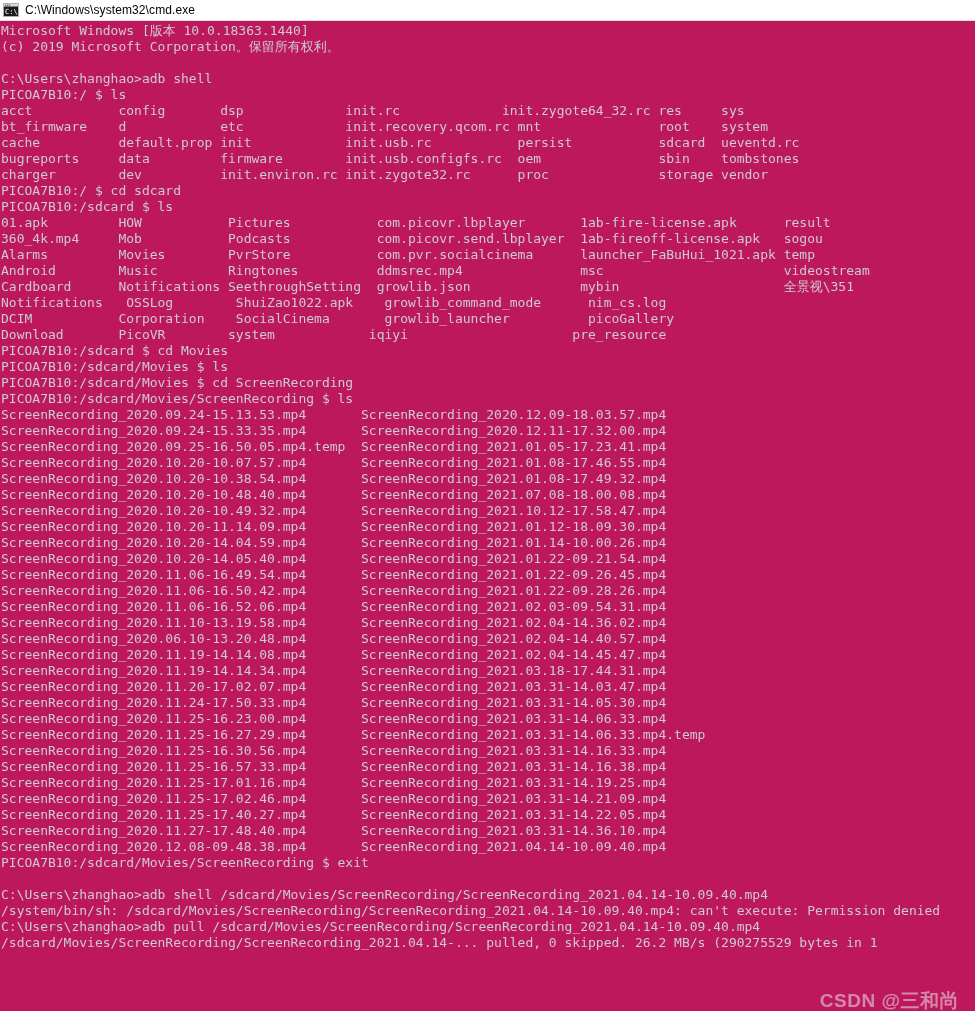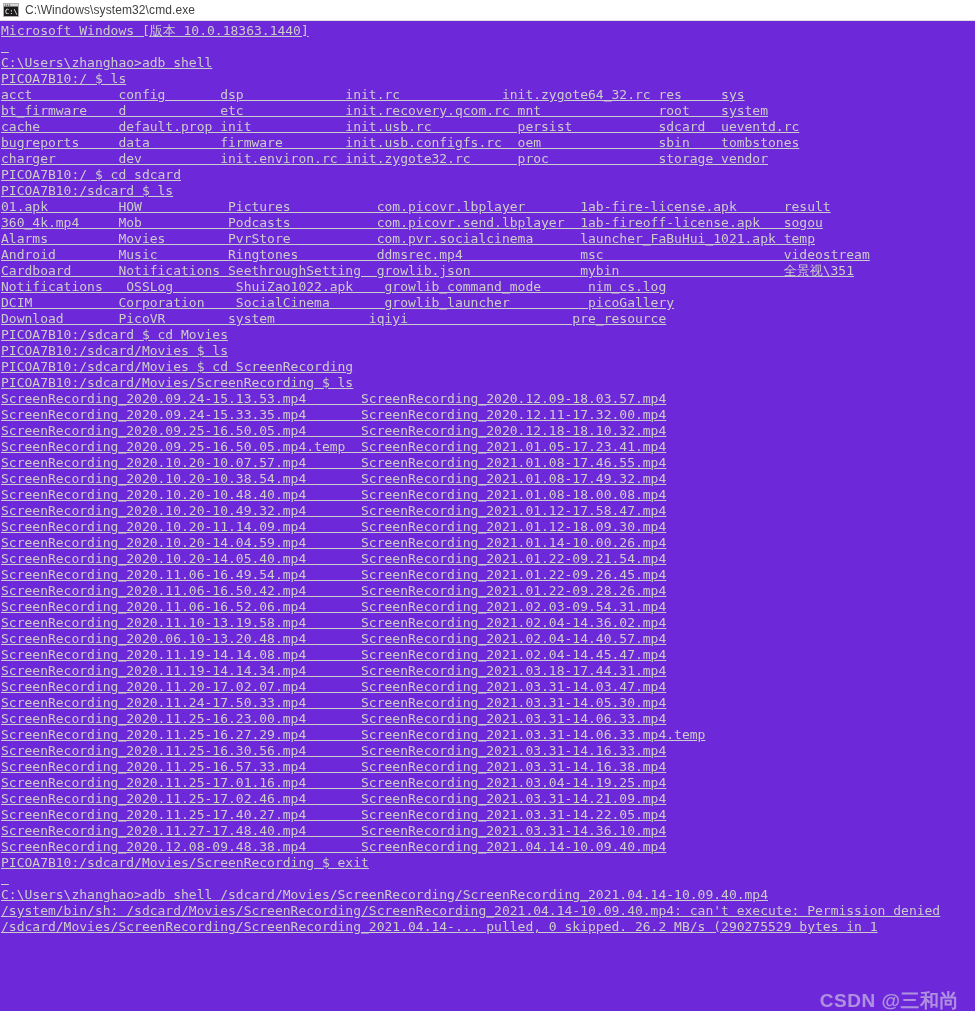--- a/index.html
+++ b/index.html
@@ -34,37 +34,36 @@
   #titlebar .tb-icon {
     width: 16px;
     height: 16px;
     margin-right: 6px;
     flex: 0 0 16px;
     position: relative;
   }
   #titlebar .tb-title {
     font-family: "Liberation Sans", sans-serif;
     font-size: 12px;
-    color: #404040;
+    color: #000000;
     letter-spacing: 0.1px;
     white-space: nowrap;
   }
   
   #console {
     flex: 1 1 auto;
-    background: #6d28d9;
+    background: #be185d;
     color: #cccccc;
     font-family: "DejaVu Sans Mono", "Liberation Mono", monospace;
     font-size: 13px;
     line-height: 16px;
     padding: 2px 0 0 1px;
     box-sizing: border-box;
     position: relative;
     overflow: hidden;
-    text-decoration: underline;
   }
   .line {
     white-space: pre;
     height: 16px;
     font-size: 13px;
     line-height: 16px;
     letter-spacing: 0px;
     color: #cccccc;
   }
   .line.blank { color: transparent; }
@@ -97,20 +96,21 @@
         <rect x="6" y="2.6" width="1.2" height="1.2" fill="#555"></rect>
         <text x="2" y="12" font-family="DejaVu Sans Mono, monospace" font-size="7" fill="#ffffff">C:\</text>
       </svg>
     </span>
     <span class="tb-title">C:\Windows\system32\cmd.exe</span>
   </div>
 
   <div id="console">
     <div id="console-lines">
         <div class="line">Microsoft Windows [版本 10.0.18363.1440]</div>
+        <div class="line">(c) 2019 Microsoft Corporation。保留所有权利。</div>
         <div class="line blank">&nbsp;</div>
         <div class="line">C:\Users\zhanghao&gt;adb shell</div>
         <div class="line">PICOA7B10:/ $ ls</div>
         <div class="line">acct           config       dsp             init.rc             init.zygote64_32.rc res     sys</div>
         <div class="line">bt_firmware    d            etc             init.recovery.qcom.rc mnt               root    system</div>
         <div class="line">cache          default.prop init            init.usb.rc           persist           sdcard  ueventd.rc</div>
         <div class="line">bugreports     data         firmware        init.usb.configfs.rc  oem               sbin    tombstones</div>
         <div class="line">charger        dev          init.environ.rc init.zygote32.rc      proc              storage vendor</div>
         <div class="line">PICOA7B10:/ $ cd sdcard</div>
         <div class="line">PICOA7B10:/sdcard $ ls</div>
@@ -121,49 +121,49 @@
         <div class="line">Cardboard      Notifications SeethroughSetting  growlib.json              mybin                     全景视\351</div>
         <div class="line">Notifications   OSSLog        ShuiZao1022.apk    growlib_command_mode      nim_cs.log</div>
         <div class="line">DCIM           Corporation    SocialCinema       growlib_launcher          picoGallery</div>
         <div class="line">Download       PicoVR        system            iqiyi                     pre_resource</div>
         <div class="line">PICOA7B10:/sdcard $ cd Movies</div>
         <div class="line">PICOA7B10:/sdcard/Movies $ ls</div>
         <div class="line">PICOA7B10:/sdcard/Movies $ cd ScreenRecording</div>
         <div class="line">PICOA7B10:/sdcard/Movies/ScreenRecording $ ls</div>
         <div class="line">ScreenRecording_2020.09.24-15.13.53.mp4       ScreenRecording_2020.12.09-18.03.57.mp4</div>
         <div class="line">ScreenRecording_2020.09.24-15.33.35.mp4       ScreenRecording_2020.12.11-17.32.00.mp4</div>
-        <div class="line">ScreenRecording_2020.09.25-16.50.05.mp4       ScreenRecording_2020.12.18-18.10.32.mp4</div>
         <div class="line">ScreenRecording_2020.09.25-16.50.05.mp4.temp  ScreenRecording_2021.01.05-17.23.41.mp4</div>
         <div class="line">ScreenRecording_2020.10.20-10.07.57.mp4       ScreenRecording_2021.01.08-17.46.55.mp4</div>
         <div class="line">ScreenRecording_2020.10.20-10.38.54.mp4       ScreenRecording_2021.01.08-17.49.32.mp4</div>
-        <div class="line">ScreenRecording_2020.10.20-10.48.40.mp4       ScreenRecording_2021.01.08-18.00.08.mp4</div>
-        <div class="line">ScreenRecording_2020.10.20-10.49.32.mp4       ScreenRecording_2021.01.12-17.58.47.mp4</div>
+        <div class="line">ScreenRecording_2020.10.20-10.48.40.mp4       ScreenRecording_2021.07.08-18.00.08.mp4</div>
+        <div class="line">ScreenRecording_2020.10.20-10.49.32.mp4       ScreenRecording_2021.10.12-17.58.47.mp4</div>
         <div class="line">ScreenRecording_2020.10.20-11.14.09.mp4       ScreenRecording_2021.01.12-18.09.30.mp4</div>
         <div class="line">ScreenRecording_2020.10.20-14.04.59.mp4       ScreenRecording_2021.01.14-10.00.26.mp4</div>
         <div class="line">ScreenRecording_2020.10.20-14.05.40.mp4       ScreenRecording_2021.01.22-09.21.54.mp4</div>
         <div class="line">ScreenRecording_2020.11.06-16.49.54.mp4       ScreenRecording_2021.01.22-09.26.45.mp4</div>
         <div class="line">ScreenRecording_2020.11.06-16.50.42.mp4       ScreenRecording_2021.01.22-09.28.26.mp4</div>
         <div class="line">ScreenRecording_2020.11.06-16.52.06.mp4       ScreenRecording_2021.02.03-09.54.31.mp4</div>
         <div class="line">ScreenRecording_2020.11.10-13.19.58.mp4       ScreenRecording_2021.02.04-14.36.02.mp4</div>
         <div class="line">ScreenRecording_2020.06.10-13.20.48.mp4       ScreenRecording_2021.02.04-14.40.57.mp4</div>
         <div class="line">ScreenRecording_2020.11.19-14.14.08.mp4       ScreenRecording_2021.02.04-14.45.47.mp4</div>
         <div class="line">ScreenRecording_2020.11.19-14.14.34.mp4       ScreenRecording_2021.03.18-17.44.31.mp4</div>
         <div class="line">ScreenRecording_2020.11.20-17.02.07.mp4       ScreenRecording_2021.03.31-14.03.47.mp4</div>
         <div class="line">ScreenRecording_2020.11.24-17.50.33.mp4       ScreenRecording_2021.03.31-14.05.30.mp4</div>
         <div class="line">ScreenRecording_2020.11.25-16.23.00.mp4       ScreenRecording_2021.03.31-14.06.33.mp4</div>
         <div class="line">ScreenRecording_2020.11.25-16.27.29.mp4       ScreenRecording_2021.03.31-14.06.33.mp4.temp</div>
         <div class="line">ScreenRecording_2020.11.25-16.30.56.mp4       ScreenRecording_2021.03.31-14.16.33.mp4</div>
         <div class="line">ScreenRecording_2020.11.25-16.57.33.mp4       ScreenRecording_2021.03.31-14.16.38.mp4</div>
-        <div class="line">ScreenRecording_2020.11.25-17.01.16.mp4       ScreenRecording_2021.03.04-14.19.25.mp4</div>
+        <div class="line">ScreenRecording_2020.11.25-17.01.16.mp4       ScreenRecording_2021.03.31-14.19.25.mp4</div>
         <div class="line">ScreenRecording_2020.11.25-17.02.46.mp4       ScreenRecording_2021.03.31-14.21.09.mp4</div>
         <div class="line">ScreenRecording_2020.11.25-17.40.27.mp4       ScreenRecording_2021.03.31-14.22.05.mp4</div>
         <div class="line">ScreenRecording_2020.11.27-17.48.40.mp4       ScreenRecording_2021.03.31-14.36.10.mp4</div>
         <div class="line">ScreenRecording_2020.12.08-09.48.38.mp4       ScreenRecording_2021.04.14-10.09.40.mp4</div>
         <div class="line">PICOA7B10:/sdcard/Movies/ScreenRecording $ exit</div>
         <div class="line blank">&nbsp;</div>
         <div class="line">C:\Users\zhanghao&gt;adb shell /sdcard/Movies/ScreenRecording/ScreenRecording_2021.04.14-10.09.40.mp4</div>
         <div class="line">/system/bin/sh: /sdcard/Movies/ScreenRecording/ScreenRecording_2021.04.14-10.09.40.mp4: can't execute: Permission denied</div>
+        <div class="line">C:\Users\zhanghao&gt;adb pull /sdcard/Movies/ScreenRecording/ScreenRecording_2021.04.14-10.09.40.mp4</div>
         <div class="line">/sdcard/Movies/ScreenRecording/ScreenRecording_2021.04.14-... pulled, 0 skipped. 26.2 MB/s (290275529 bytes in 1</div>
       </div>
     <div id="watermark">CSDN @三和尚</div>
   </div>
 
 </div>
 
 </body></html>

